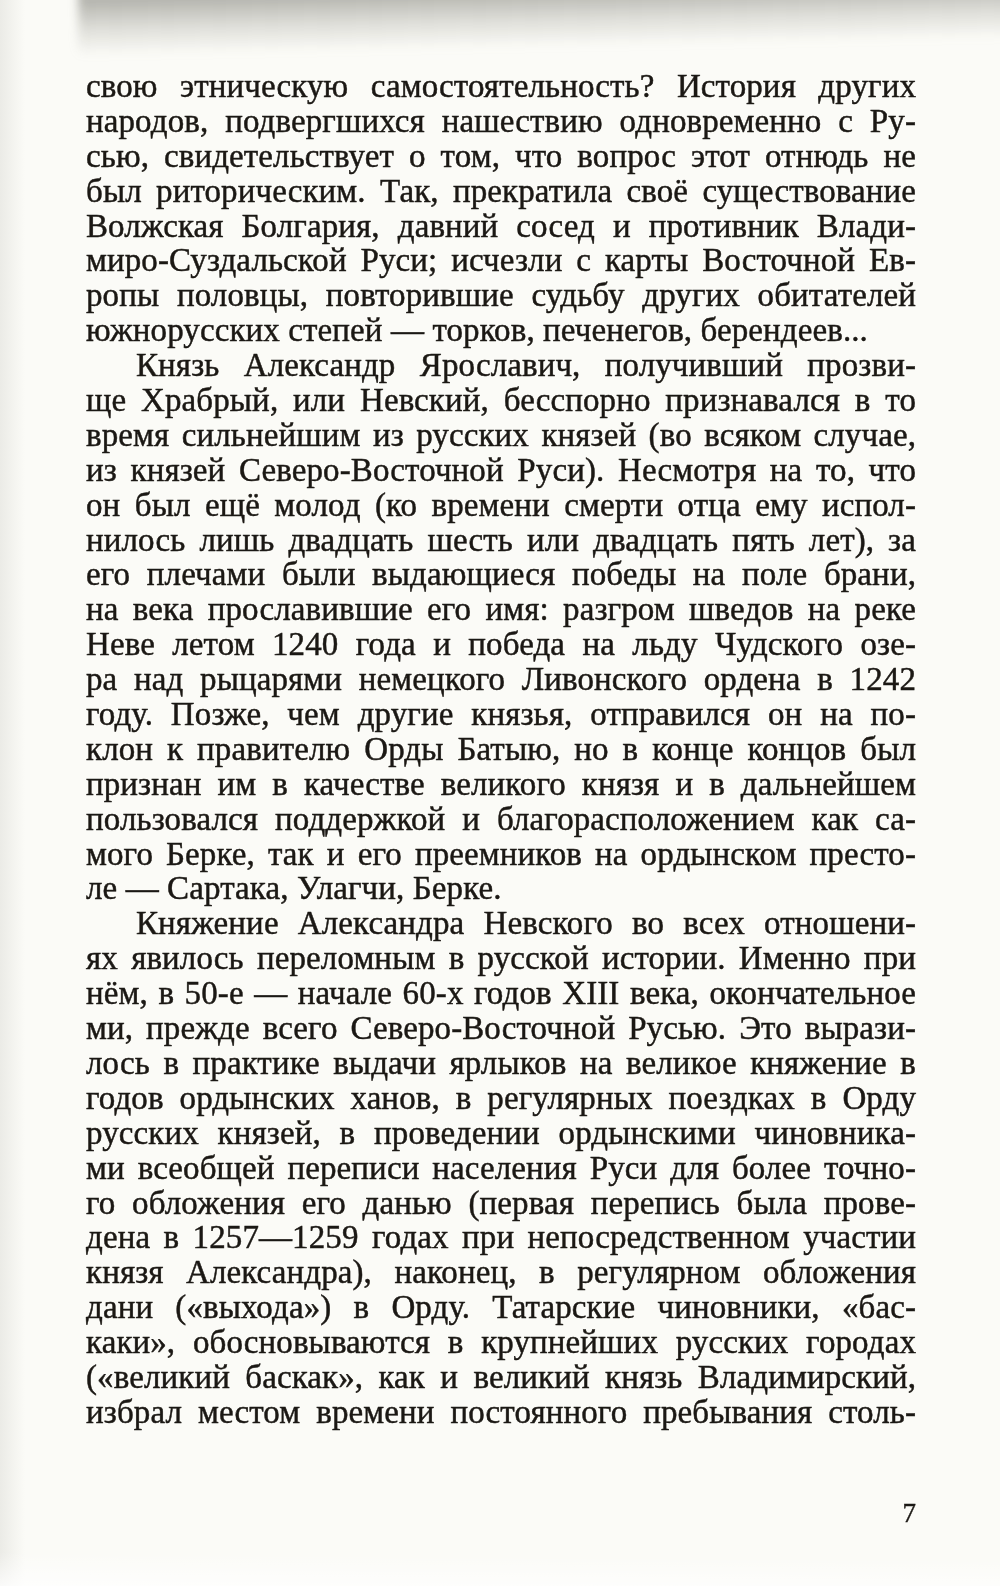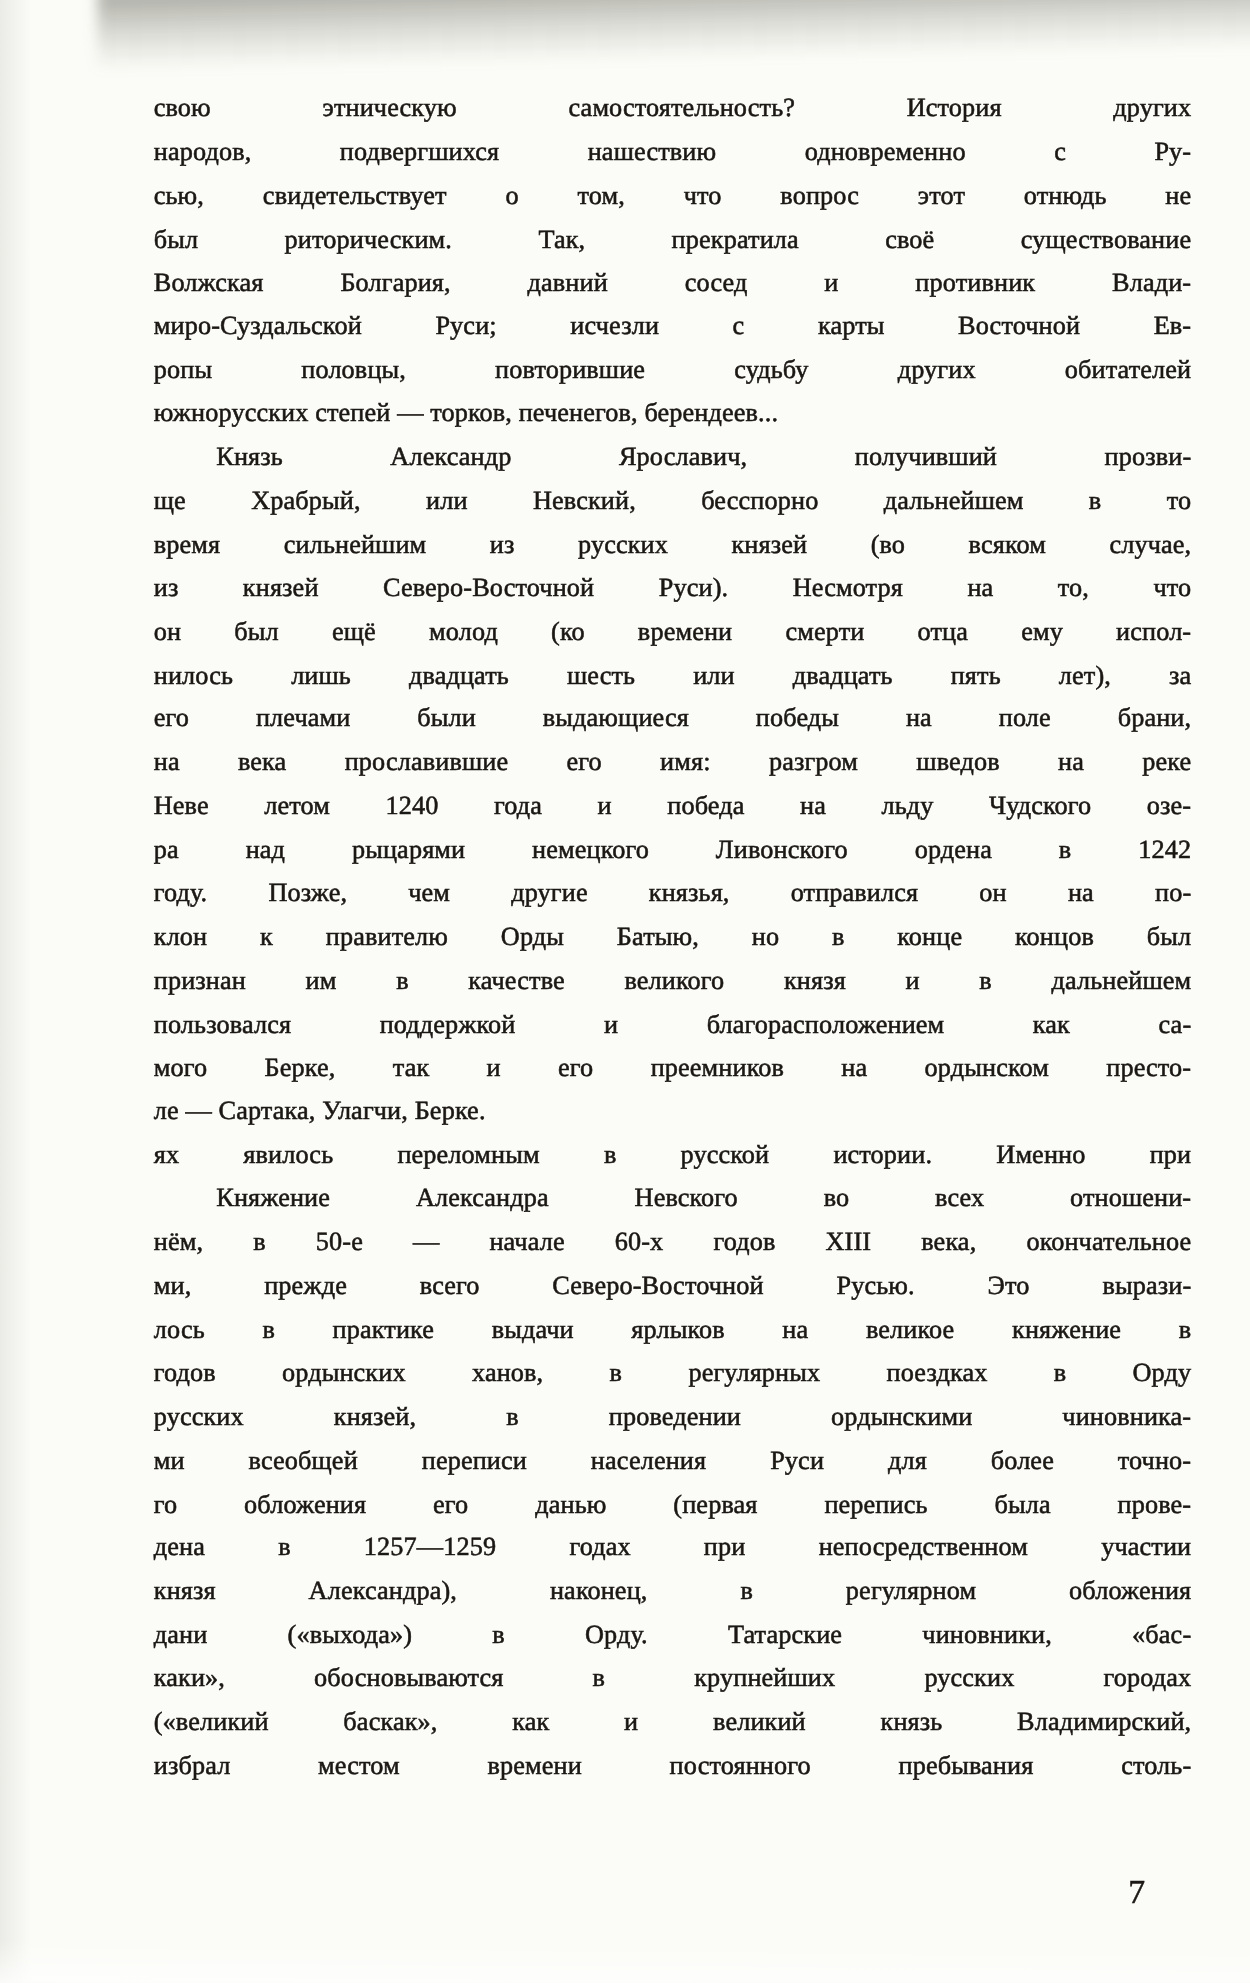--- a/index.html
+++ b/index.html
@@ -52,25 +52,24 @@
     transform: skewY(0.4deg);
     transform-origin: left bottom;
     pointer-events: none;
   }
   .text-block {
     position: absolute;
     left: 86px;
     top: 69px;
     width: 830px;
     color: var(--ink, #1b1814);
-    font-size: 21px;
+    font-size: 33px;
     line-height: 34.9px;
     -webkit-text-stroke: 0.45px var(--ink, #1b1814);
     letter-spacing: 0.1px;
-    margin-left: 37px;
   }
   .line {
     text-align: justify;
     text-align-last: justify;
     height: 34.9px;
     overflow: visible;
   }
   .line.indent {
     text-indent: 50px;
   }
@@ -97,37 +96,37 @@
   <div class="text-block">
       <div class="line">свою этническую самостоятельность? История других</div>
       <div class="line">народов, подвергшихся нашествию одновременно с Ру-</div>
       <div class="line">сью, свидетельствует о том, что вопрос этот отнюдь не</div>
       <div class="line">был риторическим. Так, прекратила своё существование</div>
       <div class="line">Волжская Болгария, давний сосед и противник Влади-</div>
       <div class="line">миро-Суздальской Руси; исчезли с карты Восточной Ев-</div>
       <div class="line">ропы половцы, повторившие судьбу других обитателей</div>
       <div class="line last">южнорусских степей — торков, печенегов, берендеев...</div>
       <div class="line indent">Князь Александр Ярославич, получивший прозви-</div>
-      <div class="line">ще Храбрый, или Невский, бесспорно дальнейшем в то</div>
+      <div class="line">ще Храбрый, или Невский, бесспорно признавался в то</div>
       <div class="line">время сильнейшим из русских князей (во всяком случае,</div>
       <div class="line">из князей Северо-Восточной Руси). Несмотря на то, что</div>
       <div class="line">он был ещё молод (ко времени смерти отца ему испол-</div>
       <div class="line">нилось лишь двадцать шесть или двадцать пять лет), за</div>
       <div class="line">его плечами были выдающиеся победы на поле брани,</div>
       <div class="line">на века прославившие его имя: разгром шведов на реке</div>
       <div class="line">Неве летом 1240 года и победа на льду Чудского озе-</div>
       <div class="line">ра над рыцарями немецкого Ливонского ордена в 1242</div>
       <div class="line">году. Позже, чем другие князья, отправился он на по-</div>
       <div class="line">клон к правителю Орды Батыю, но в конце концов был</div>
       <div class="line">признан им в качестве великого князя и в дальнейшем</div>
       <div class="line">пользовался поддержкой и благорасположением как са-</div>
       <div class="line">мого Берке, так и его преемников на ордынском престо-</div>
       <div class="line last">ле — Сартака, Улагчи, Берке.</div>
+      <div class="line indent">Княжение Александра Невского во всех отношени-</div>
       <div class="line">ях явилось переломным в русской истории. Именно при</div>
-      <div class="line indent">Княжение Александра Невского во всех отношени-</div>
       <div class="line">нём, в 50-е — начале 60-х годов XIII века, окончательное</div>
       <div class="line">ми, прежде всего Северо-Восточной Русью. Это вырази-</div>
       <div class="line">лось в практике выдачи ярлыков на великое княжение в</div>
       <div class="line">годов ордынских ханов, в регулярных поездках в Орду</div>
       <div class="line">русских князей, в проведении ордынскими чиновника-</div>
       <div class="line">ми всеобщей переписи населения Руси для более точно-</div>
       <div class="line">го обложения его данью (первая перепись была прове-</div>
       <div class="line">дена в 1257—1259 годах при непосредственном участии</div>
       <div class="line">князя Александра), наконец, в регулярном обложения</div>
       <div class="line">дани («выхода») в Орду. Татарские чиновники, «бас-</div>

